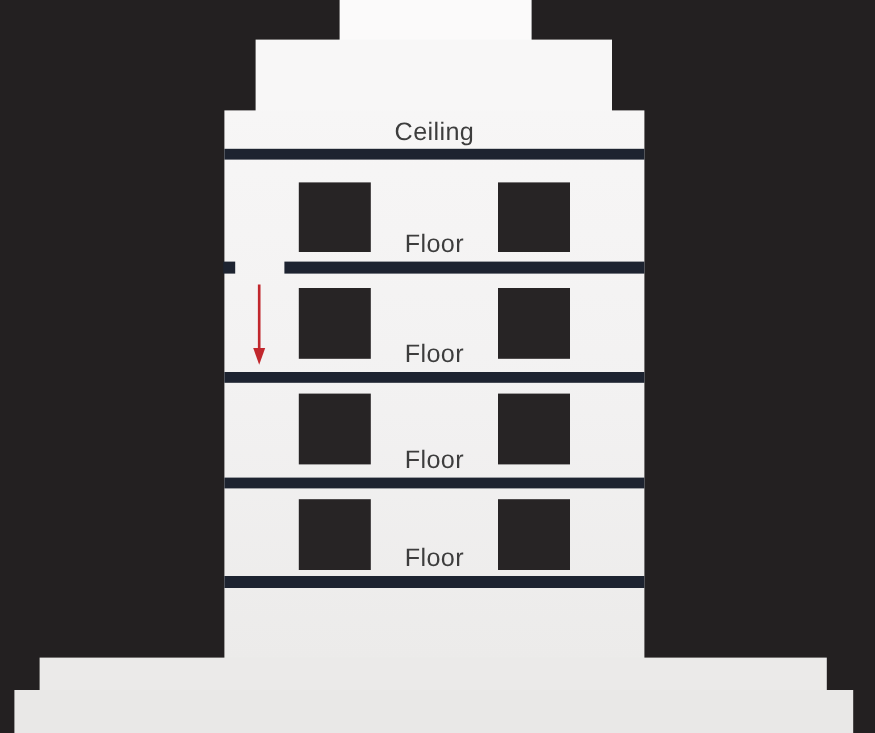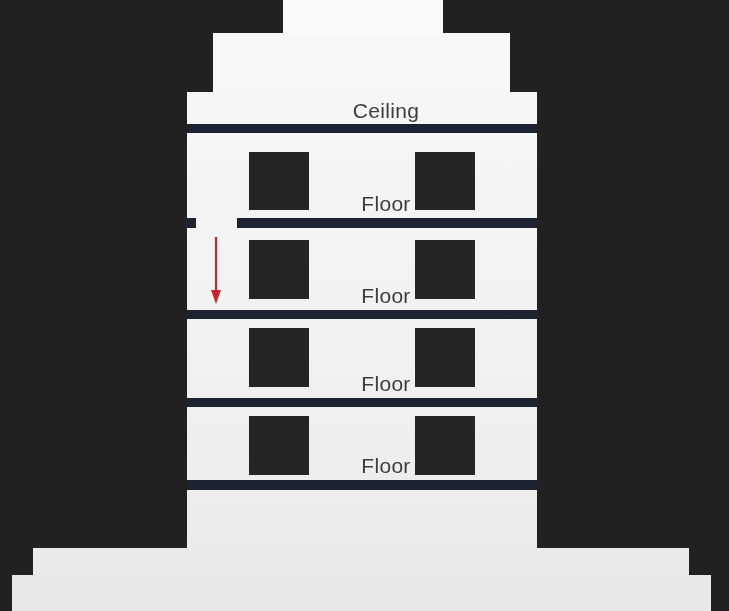--- a/index.html
+++ b/index.html
@@ -38,21 +38,20 @@
   .row4 { top: 416px; }
 
   .label {
     position: absolute;
     left: 187px; width: 350px;
     text-align: center;
     font-size: 21px;
     line-height: 23px;
     color: #3d3d3d;
     letter-spacing: 0.3px;
-    margin-left: 24px;
   }
   #label-ceiling { top: 99px;  }
   #label-floor-1 { top: 192px; }
   #label-floor-2 { top: 284px; }
   #label-floor-3 { top: 372px; }
   #label-floor-4 { top: 454px; }
 
   #fall-arrow { position: absolute; left: 207px; top: 236px; width: 18px; height: 70px; }
 </style>
 </head>

